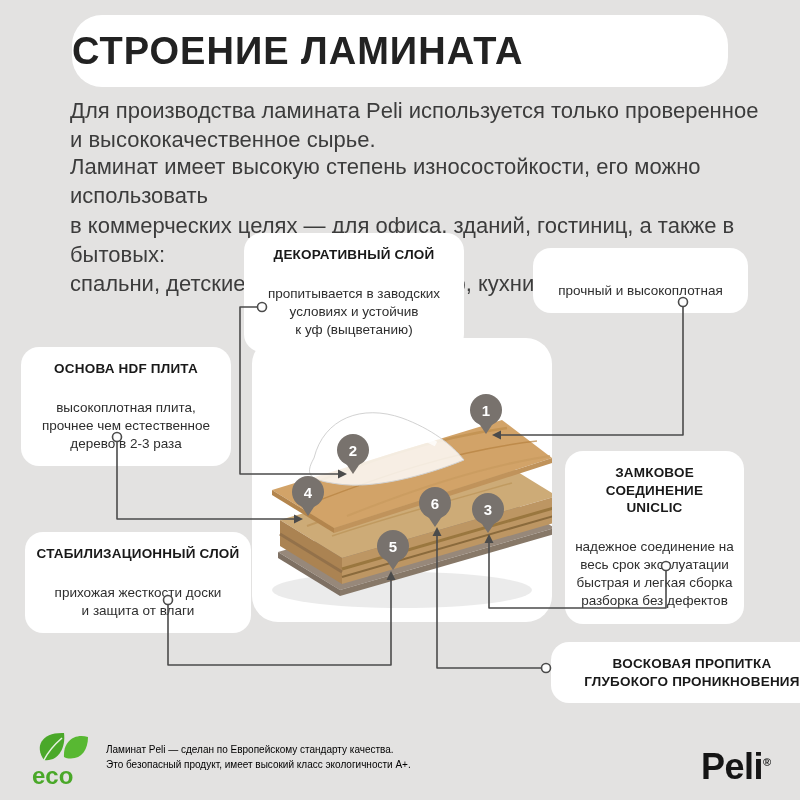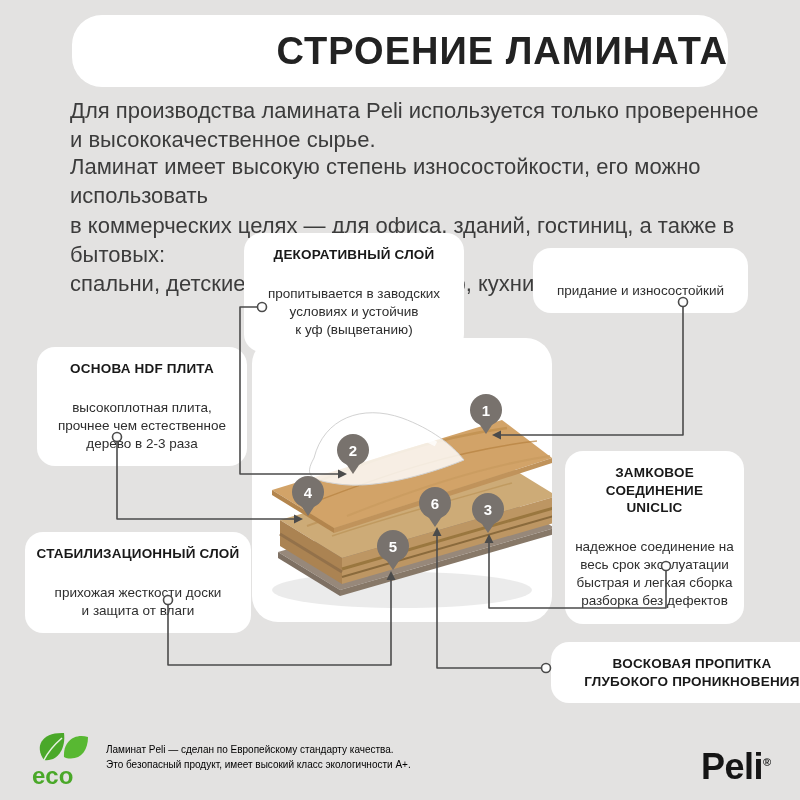--- a/index.html
+++ b/index.html
@@ -1,19 +1,19 @@
 <!DOCTYPE html>
 <html><head>
 <meta charset="utf-8">
 <style>
   html,body{margin:0;padding:0}
   .page{position:relative;width:800px;height:800px;background:#e3e2e1;overflow:hidden;
         font-family:"Liberation Sans","DejaVu Sans",sans-serif;color:#1d1d1d}
   .title-box{position:absolute;left:72px;top:15px;width:656px;height:72px;background:#ffffff;
-        border-radius:30px;display:flex;align-items:center;justify-content:flex-end;z-index:2}
+        border-radius:30px;display:flex;align-items:center;justify-content:flex-start;z-index:2}
   .title-box h1{margin:0;font-size:38px;font-weight:800;letter-spacing:1px;color:#222222}
   .intro{position:absolute;left:70px;font-size:22px;line-height:1.33;color:#3c3c3c;
         white-space:pre-line;z-index:2}
   .intro.p1{top:96px}
   .intro.p2{top:152px}
   .callout{position:absolute;background:#ffffff;border-radius:18px;text-align:center;
         padding:13px 0;box-sizing:border-box;z-index:2}
   .c-title{font-weight:700;font-size:13.5px;color:#191919;letter-spacing:.2px;
         white-space:pre-line;line-height:1.3}
   .c-body{font-size:13.5px;color:#2e2e2e;line-height:1.35;white-space:pre-line;margin-top:21px}
@@ -48,24 +48,24 @@
 спальни, детские помещения, коридор, кухни, прихожая.</div>
 
   <div class="callout" style="left:244px;top:233px;width:220px">
     <div class="c-title">ДЕКОРАТИВНЫЙ СЛОЙ</div>
     <div class="c-body">пропитывается в заводских
 условиях и устойчив
 к уф (выцветанию)</div>
   </div>
 
   <div class="callout" style="left:533px;top:248px;width:215px">
-    <div class="c-body">придание и износостойкий</div>
+    <div class="c-body">прочный и высокоплотная</div>
   </div>
 
-  <div class="callout" style="left:37px;top:347px;width:210px">
+  <div class="callout" style="left:21px;top:347px;width:210px">
     <div class="c-title">ОСНОВА HDF ПЛИТА</div>
     <div class="c-body">высокоплотная плита,
 прочнее чем естественное
 дерево в 2-3 раза</div>
   </div>
 
   <div class="callout" style="left:565px;top:451px;width:179px">
     <div class="c-title">ЗАМКОВОЕ СОЕДИНЕНИЕ
 UNICLIC</div>
     <div class="c-body">надежное соединение на

